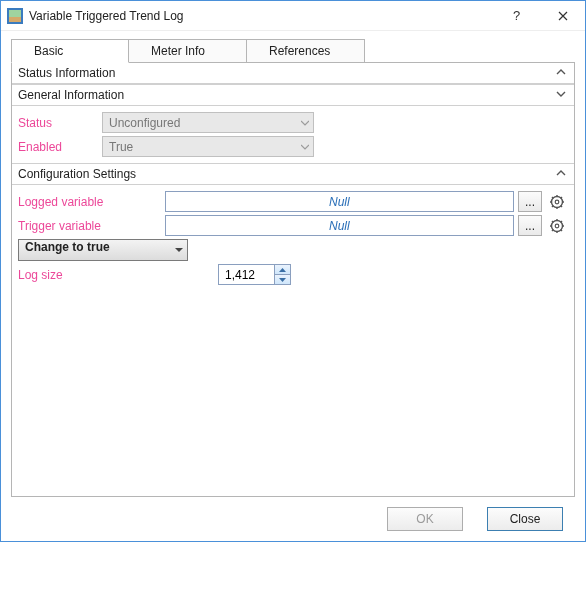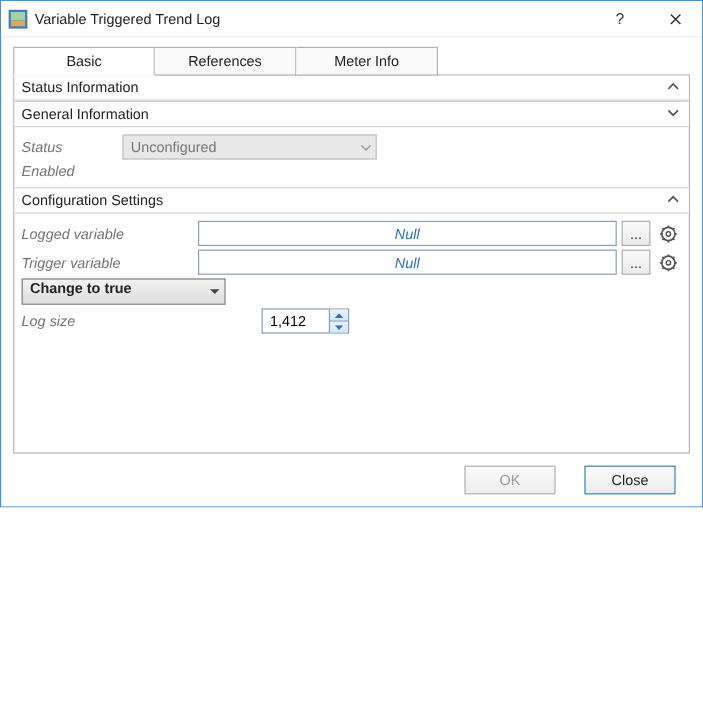--- a/index.html
+++ b/index.html
@@ -1,39 +1,39 @@
 <!DOCTYPE html>
 <html><head>
 <meta charset="utf-8">
 <style>
   * { box-sizing: border-box; }
   html, body { margin:0; padding:0; font-family: "Segoe UI", Tahoma, sans-serif; font-size:12px; color:#222; }
-  .window { width:586px; height:423px; border:1px solid #4a90d9; background:#fff; display:flex; flex-direction:column; }
+  .window { width:586px; height:542px; border:1px solid #4a90d9; background:#fff; display:flex; flex-direction:column; }
   .titlebar { height:30px; display:flex; align-items:center; padding:0 0 0 6px; background:#fff; border-bottom:1px solid #eee; }
   .titlebar .icon { width:16px; height:16px; margin-right:6px; display:inline-flex; }
   .titlebar .title { flex:1; font-size:12px; }
   .titlebar .btn { width:45px; height:30px; display:flex; align-items:center; justify-content:center; }
 
   .content { flex:1; padding:8px 10px 0 10px; display:flex; flex-direction:column; }
 
   .tabs { display:flex; position:relative; margin-bottom:-1px; }
-  .tab { min-width:118px; text-align:center; padding:4px 22px; border:1px solid #b5b5b5; background:#fff; margin-right:0px; font-size:12px; cursor:default; }
+  .tab { min-width:118px; text-align:left; padding:4px 22px; border:1px solid #b5b5b5; background:#fff; margin-right:0px; font-size:12px; cursor:default; }
   .tab + .tab { border-left:none; }
   .tab.active { border-bottom:1px solid #fff; }
   .tab.inactive { background:#fafafa; }
 
   .panel { flex:1; border:1px solid #b5b5b5; background:#fff; overflow:hidden; display:flex; flex-direction:column; }
 
   .section-header { display:flex; align-items:center; justify-content:space-between; padding:3px 6px; border-top:1px solid #d0d0d0; border-bottom:1px solid #d0d0d0; background:#fff; }
   .section-header:first-child { border-top:none; }
   .chev { width:14px; text-align:center; font-size:10px; color:#555; }
 
   .section-body { padding:3px 6px; }
   .row { display:flex; align-items:center; margin:3px 0; }
-  .label { width:84px; color:#737373;font-style:italic; }
+  .label { width:84px; color:#ec4899; }
   .label.wide { width:130px; }
   .label.cfg { width:200px; }
 
   .combo { position:relative; height:21px; border:1px solid #adadad; background:linear-gradient(#fafafa,#e6e6e6); display:flex; align-items:center; padding:0 20px 0 6px; }
   .combo.flat { background:#e8e8e8; border:1px solid #c0c0c0; color:#777; }
   .combo .arrow, .select .arrow { position:absolute; right:4px; top:50%; transform:translateY(-50%); }
   .combo.disabled { color:#777; }
 
   .textbox { height:21px; border:1px solid #8a9fbf; background:#fff; padding:0 6px; display:flex; align-items:center; }
   .textbox.null { color:#2a6fb8; font-style:italic;justify-content:center; }
@@ -84,22 +84,22 @@
       <svg width="10" height="10" viewBox="0 0 10 10">
           <path d="M1 1 L9 9 M9 1 L1 9" stroke="#333" stroke-width="1.2"></path>
         </svg>
     </div>
   </div>
 
   <div class="content">
 
     <div class="tabs">
       <div class="tab active">Basic</div>
+      <div class="tab inactive">Meter Info</div>
       <div class="tab inactive">References</div>
-      <div class="tab inactive">Meter Info</div>
     </div>
 
     <div class="panel">
 
       <div class="section-header">
         <span>Status Information</span>
         <span class="chev">
           <svg width="10" height="10" viewBox="0 0 10 10">
               <path d="M1 7 L5 3 L9 7" stroke="#555" fill="none" stroke-width="1.4"></path>
             </svg>
@@ -119,20 +119,26 @@
           <div class="label">Status</div>
           <div class="combo flat disabled" style="width:212px">
             <span>Unconfigured</span>
             <span class="arrow"><svg width="8" height="8">
                   <path d="M0 2 L4 6 L8 2" fill="none" stroke="#9a9a9a" stroke-width="1.2"></path>
                 </svg></span>
           </div>
         </div>
         <div class="row">
           <div class="label">Enabled</div>
+          <div class="combo flat disabled" style="width:212px">
+            <span>True</span>
+            <span class="arrow"><svg width="8" height="8">
+                  <path d="M0 2 L4 6 L8 2" fill="none" stroke="#9a9a9a" stroke-width="1.2"></path>
+                </svg></span>
+          </div>
         </div>
       </div>
 
       <div class="section-header">
         <span>Configuration Settings</span>
         <span class="chev">
           <svg width="10" height="10" viewBox="0 0 10 10">
               <path d="M1 7 L5 3 L9 7" stroke="#555" fill="none" stroke-width="1.4"></path>
             </svg>
         </span>

